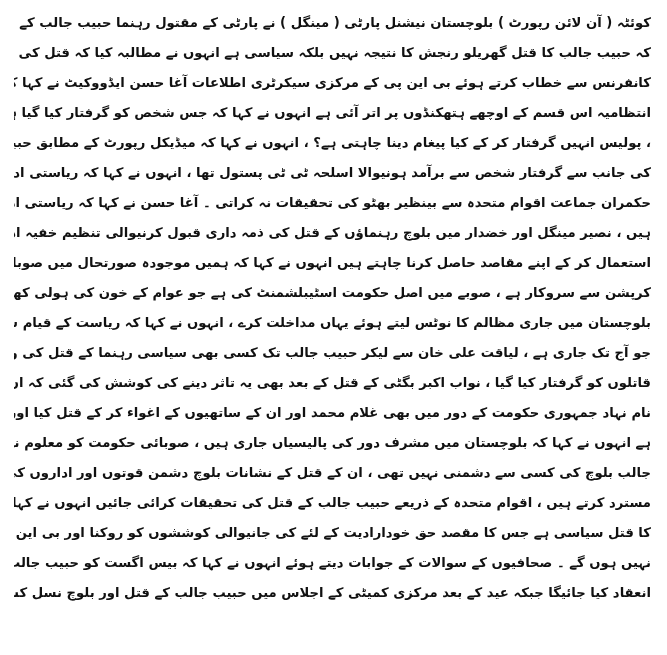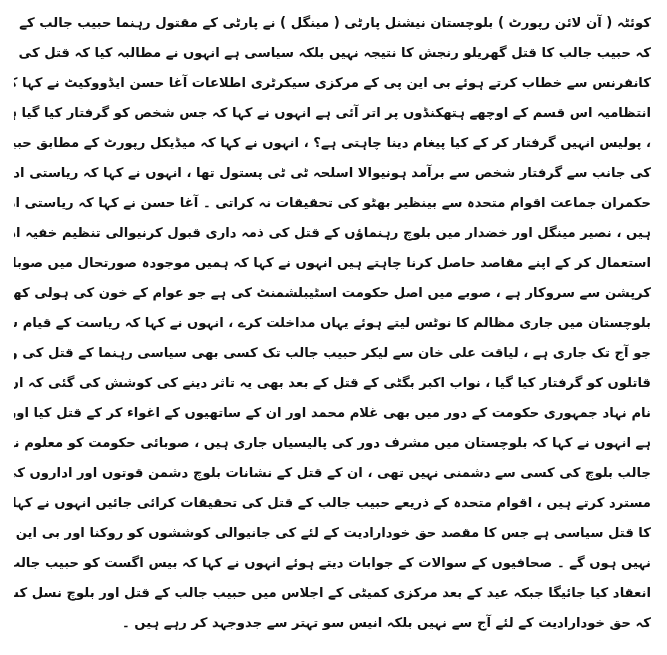--- a/index.html
+++ b/index.html
@@ -53,14 +53,13 @@
   <span class="line">بلوچستان میں جاری مظالم کا نوٹس لیتے ہوئے یہاں مداخلت کرے ، انہوں نے کہا کہ ریاست کے قیام سے ہی بلوچ قوم پر مظالم ڈھانے کا سلسلہ شروع ہوا</span>
   <span class="line">جو آج تک جاری ہے ، لیاقت علی خان سے لیکر حبیب جالب تک کسی بھی سیاسی رہنما کے قتل کی وجوہات اور حقائق عوام کے سامنے لائے گئے اور نہ ان کے</span>
   <span class="line">قاتلوں کو گرفتار کیا گیا ، نواب اکبر بگٹی کے قتل کے بعد بھی یہ تاثر دینے کی کوشش کی گئی کہ ان کی موت بمباری سے نہیں بلکہ غار دب جانے سے ہوئی ، موجودہ</span>
   <span class="line">نام نہاد جمہوری حکومت کے دور میں بھی غلام محمد اور ان کے ساتھیوں کے اغواء کر کے قتل کیا اور لاشیں پھینک دیں ، بعد میں تاثر دیا گیا کہ یہ قتل دشمنی کا شاخسانہ</span>
   <span class="line">ہے انہوں نے کہا کہ بلوچستان میں مشرف دور کی پالیسیاں جاری ہیں ، صوبائی حکومت کو معلوم نہیں کہ معاملات کون چلا رہا ہے انہوں نے واضح کیا کہ حبیب</span>
   <span class="line">جالب بلوچ کی کسی سے دشمنی نہیں تھی ، ان کے قتل کے نشانات بلوچ دشمن قوتوں اور اداروں کی جانب جاتے ہیں ، قتل کے حوالے سے پولیس کی تحقیقات کو</span>
   <span class="line">مسترد کرتے ہیں ، اقوام متحدہ کے ذریعے حبیب جالب کے قتل کی تحقیقات کرائی جائیں انہوں نے کہا کہ حبیب جالب کا قتل گھریلو رنجش کی بناء پر نہیں بلکہ ان</span>
   <span class="line">کا قتل سیاسی ہے جس کا مقصد حق خودارادیت کے لئے کی جانیوالی کوششوں کو روکنا اور بی این پی کو دیوار سے لگانا ہے لیکن ہم اس قسم کے اقدامات سے مرعوب</span>
   <span class="line">نہیں ہوں گے ۔ صحافیوں کے سوالات کے جوابات دیتے ہوئے انہوں نے کہا کہ بیس اگست کو حبیب جالب کے چہلم کے حوالے سے تعزیتی ریفرنس کا</span>
   <span class="line">انعقاد کیا جائیگا جبکہ عید کے بعد مرکزی کمیٹی کے اجلاس میں حبیب جالب کے قتل اور بلوچ نسل کشی کے حوالے سے آئندہ کا لائحہ عمل طے کیا جائیگا انہوں نے کہا</span>
-  <span class="line last">کہ حق خودارادیت کے لئے آج سے نہیں بلکہ انیس سو تہتر سے جدوجہد کر رہے ہیں ۔</span>
 </div>
 
 </body></html>

